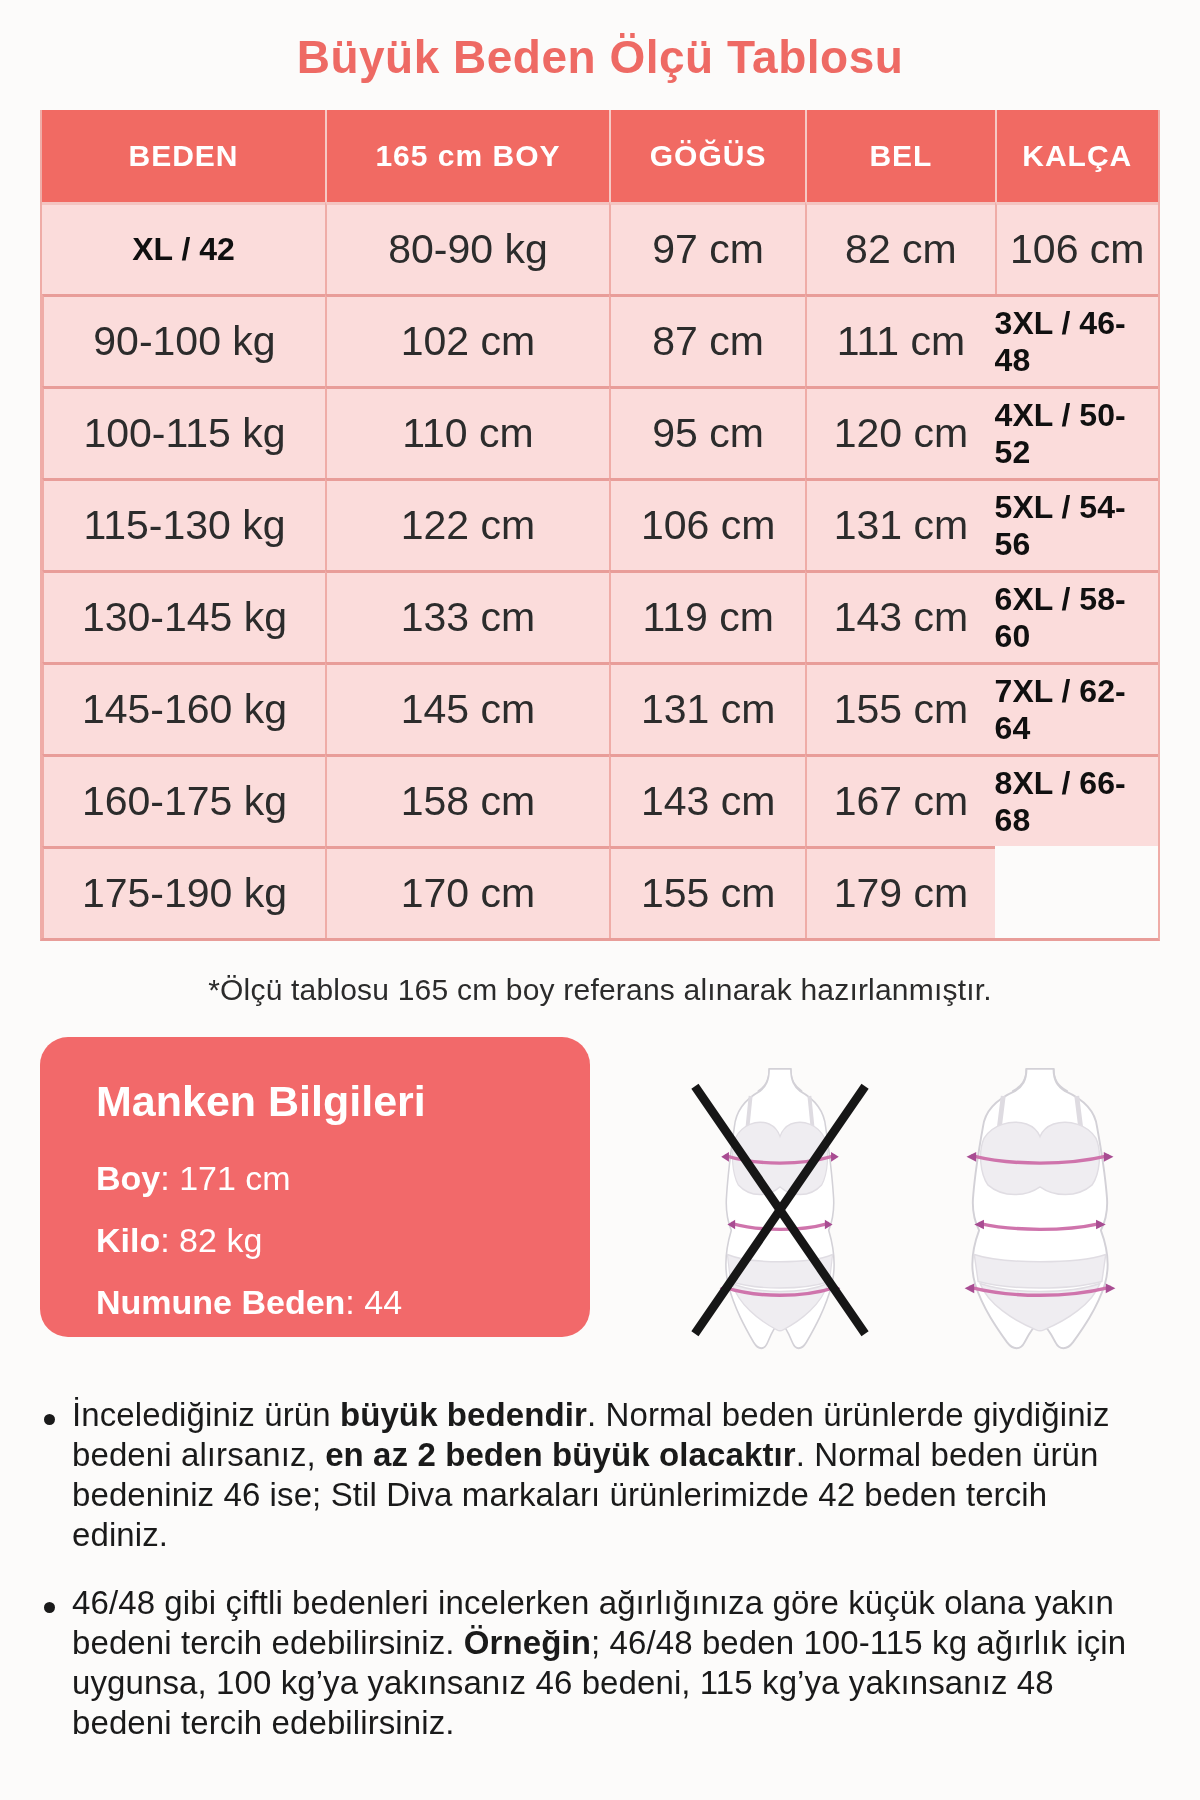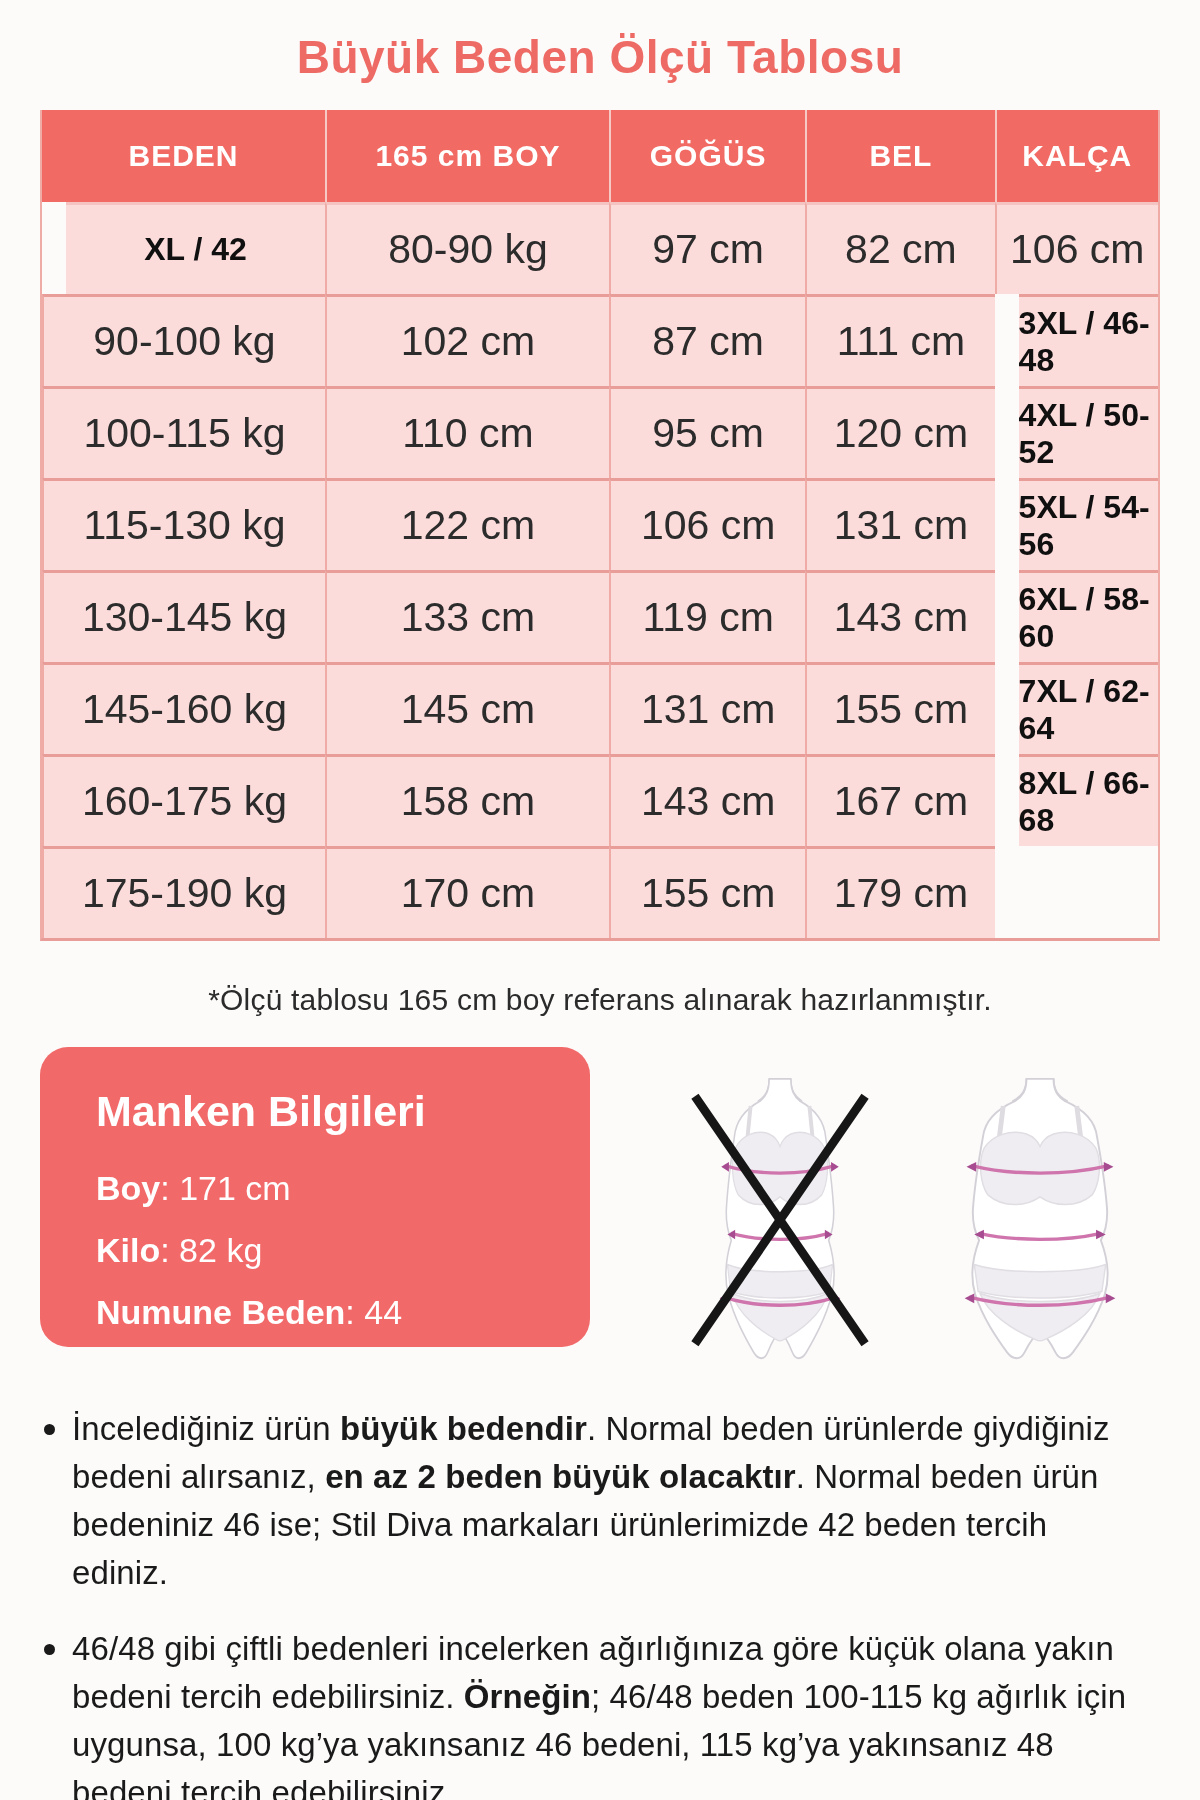--- a/index.html
+++ b/index.html
@@ -27,25 +27,25 @@
     background:#f16a63; color:#fff; font-weight:bold;
     font-size:30px; letter-spacing:1px; height:92px;
   }
   .th:not(.c0){ border-left:2px solid #f6c9c5; }
   .td {
     background:#fbdcdb; color:#2c2c2c; font-size:41px; height:92px;
     border-top:3px solid #e89d99;
   }
   .td.r0 { border-top-color:#f3c4c1; }
   .td:not(.c0){ border-left:2px solid #efaca7; }
-  .td.c0 { font-weight:bold; color:#101010; font-size:32px;margin-left:24px; }
+  .td.c0 { font-weight:bold; color:#101010; font-size:32px; }
   
   .footnote {
     text-align:center; font-size:30px; color:#2b2b2b;
-    margin-top:42px; letter-spacing:.2px;
+    margin-top:32px; letter-spacing:.2px;
   }
   
   .info-row { display:flex; align-items:flex-start; margin-top:30px; }
   .model-box {
     width:550px; height:300px; flex:0 0 auto;
     background:#f2696a; border-radius:28px;
     padding:40px 50px 0 56px; color:#fff;
   }
   .model-box-title { font-size:43px; font-weight:bold; margin-bottom:28px; }
   .model-line { font-size:34px; margin-bottom:14px; line-height:48px; white-space:nowrap; }
@@ -61,21 +61,21 @@
   .outline-only { fill:none; stroke:#d3d1d7; stroke-width:2; stroke-linecap:round; }
   .strap { stroke:#dedbe1; stroke-width:5; fill:none; }
   .garment { fill:#efedf1; stroke:#e0dde3; stroke-width:1.5; }
   .mline { fill:none; stroke:#cf74ac; stroke-width:3.5; stroke-linecap:round; }
   .mcap { fill:#a84c92; }
   .xline { stroke:#161616; stroke-width:9; stroke-linecap:butt; }
   
   .bullets { margin-top:40px; padding-right:20px; }
   .bullet {
     list-style:none; position:relative; padding-left:32px;
-    font-size:33px; line-height:48px; color:#1a1a1a; margin-bottom:22px;
+    font-size:33px; line-height:40px; color:#1a1a1a; margin-bottom:22px;
     letter-spacing:.1px;
     margin-top:28px;
   }
   .bullet::before {
     content:""; position:absolute; left:4px; top:19px;
     width:11px; height:11px; border-radius:50%; background:#1a1a1a;
   }
   .bullet b { font-weight:bold; }
   .defs-holder { position:absolute; width:0; height:0; overflow:hidden; }
 </style>

